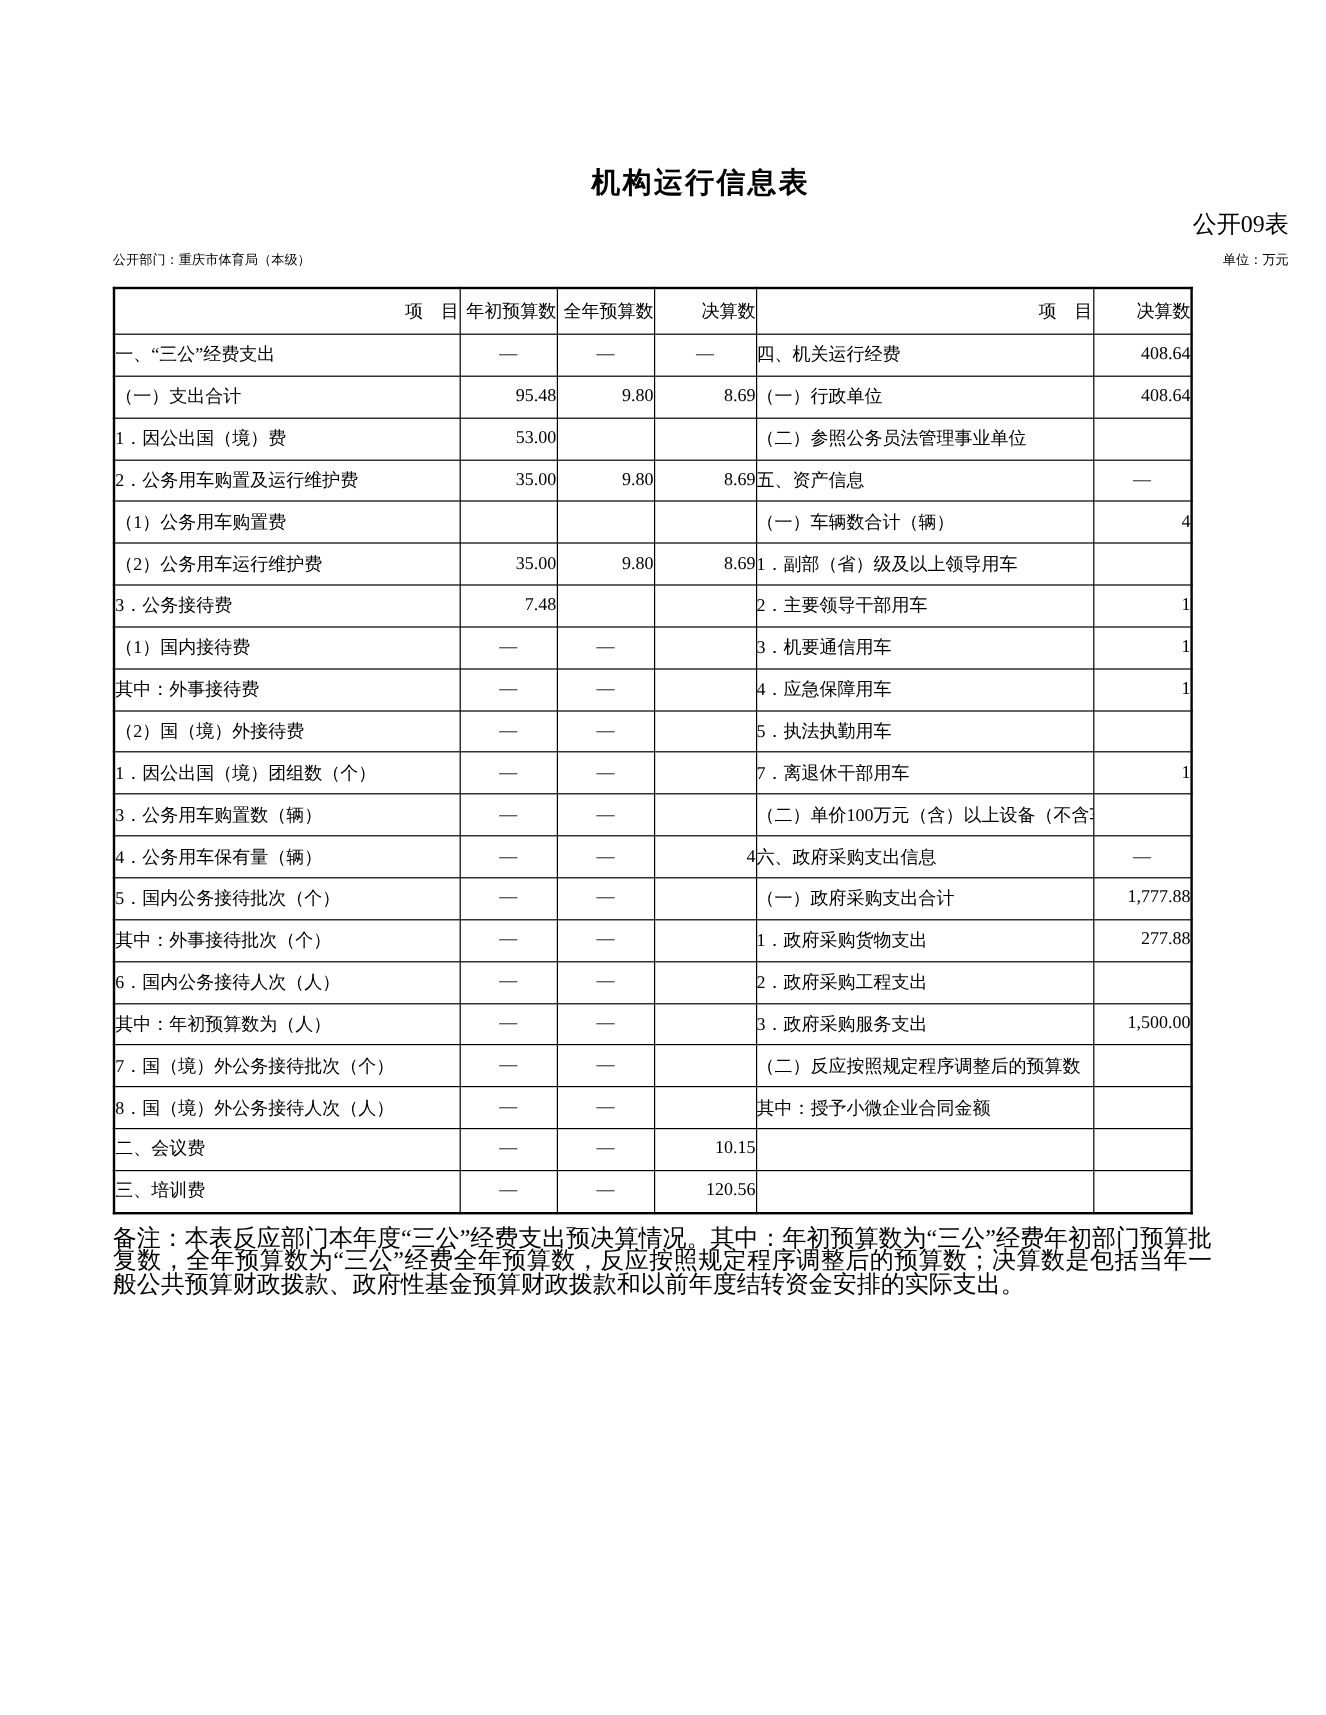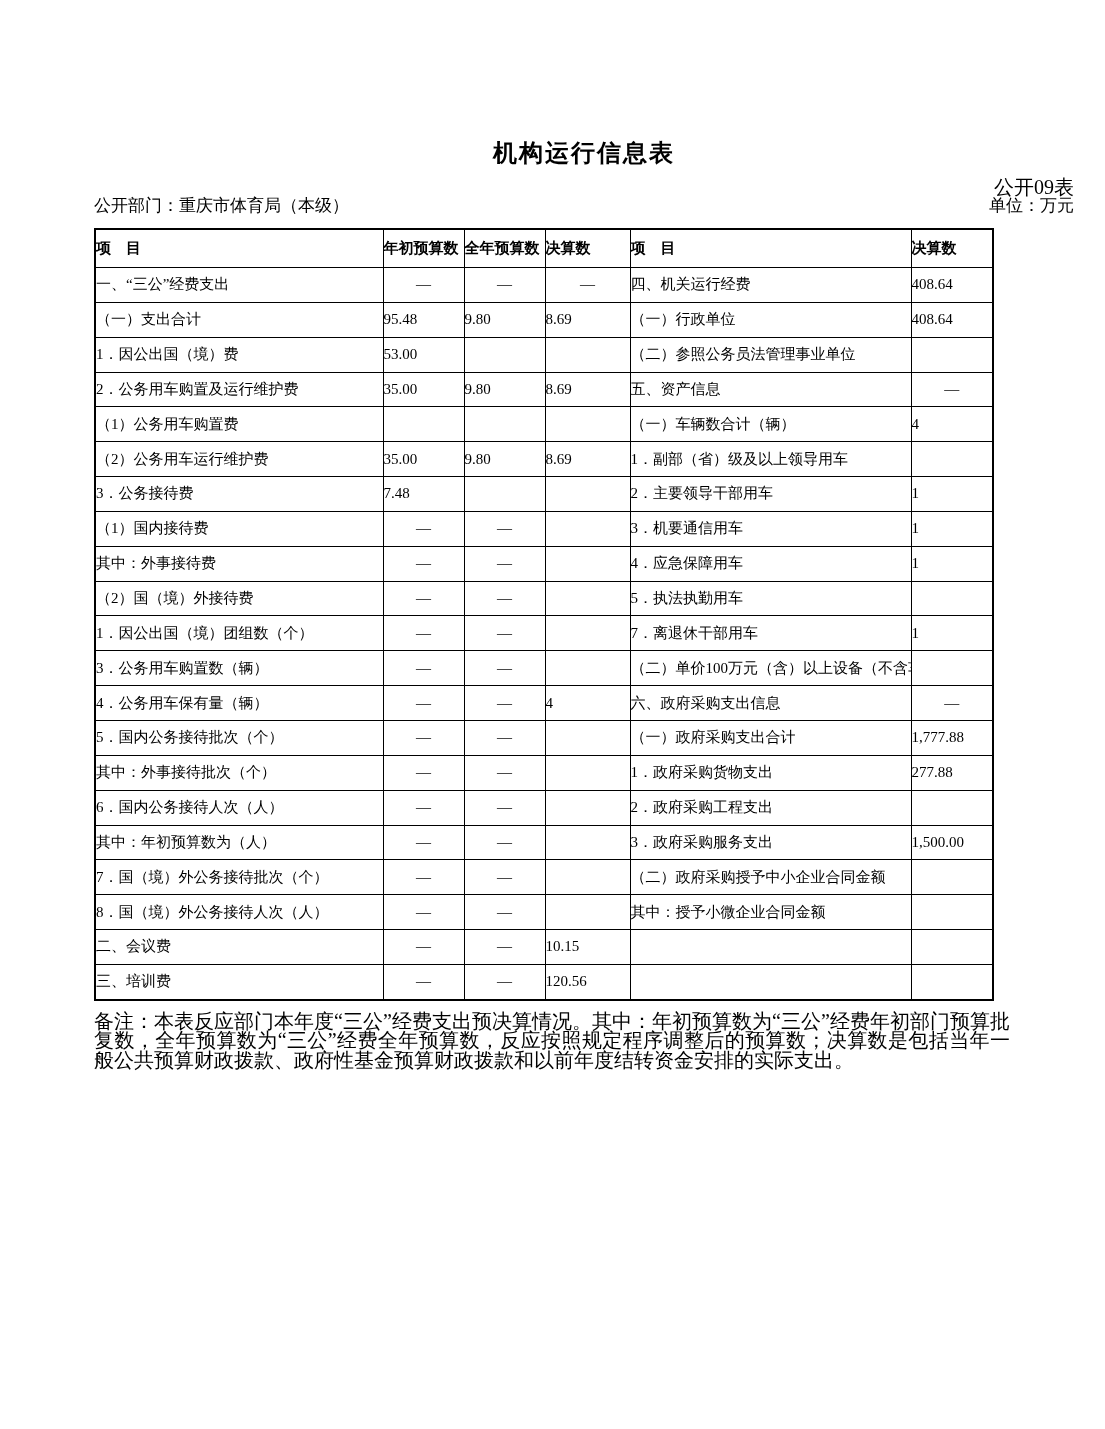--- a/index.html
+++ b/index.html
@@ -24,47 +24,48 @@
     font-family: "Liberation Sans", "DejaVu Sans", sans-serif;
     letter-spacing: 2px;
   }
   .form-code {
     margin-top: 12px;
     text-align: right;
     font-size: 20px;
     line-height: 18px;
   }
   .meta-row {
+    margin-top: 11px;
     display: flex;
     justify-content: space-between;
-    font-size: 17px;
+    font-size: 11px;
     line-height: 20px;
   }
   table.grid {
     margin-top: 12px;
     border-collapse: collapse;
     table-layout: fixed;
     width: 898px;
     border: 2px solid #000;
   }
   table.grid th, table.grid td {
     border: 1px solid #000;
     padding: 0;
     font-size: 15px;
     overflow: hidden;
     white-space: nowrap;
   }
   table.grid th {
-    font-weight: bold;
-    text-align: left;
+    font-weight: normal;
+    text-align: right;
     height: 37px;
   }
   table.grid td { height: 33.85px; }
   td.item { text-align: left; }
-  td.num  { padding-right: 5px; }
+  td.num  { text-align: right; padding-right: 5px; }
   td.dash { text-align: center; }
   td.small { font-size: 12px; }
   .i0 { padding-left: 5px; }
   .i1 { padding-left: 29px; margin-left: 23px; }
   .i2 { padding-left: 45px; }
   .i3 { padding-left: 59px; }
   .i4 { padding-left: 70px; }
   .i5 { padding-left: 93px; }
   .note {
     margin: 11px 0 0 0;
@@ -242,21 +243,21 @@
           <td class="dash">—</td>
           <td class="num"></td>
           <td class="item i2">3．政府采购服务支出</td>
           <td class="num">1,500.00</td>
         </tr>
         <tr>
           <td class="item i2">7．国（境）外公务接待批次（个）</td>
           <td class="dash">—</td>
           <td class="dash">—</td>
           <td class="num"></td>
-          <td class="item i1">（二）政府采购授予中小企业合同金额</td>
+          <td class="item i1">（二）反应按照规定程序调整后的预算数</td>
           <td class="num"></td>
         </tr>
         <tr>
           <td class="item i2">8．国（境）外公务接待人次（人）</td>
           <td class="dash">—</td>
           <td class="dash">—</td>
           <td class="num"></td>
           <td class="item i4">其中：授予小微企业合同金额</td>
           <td class="num"></td>
         </tr>

